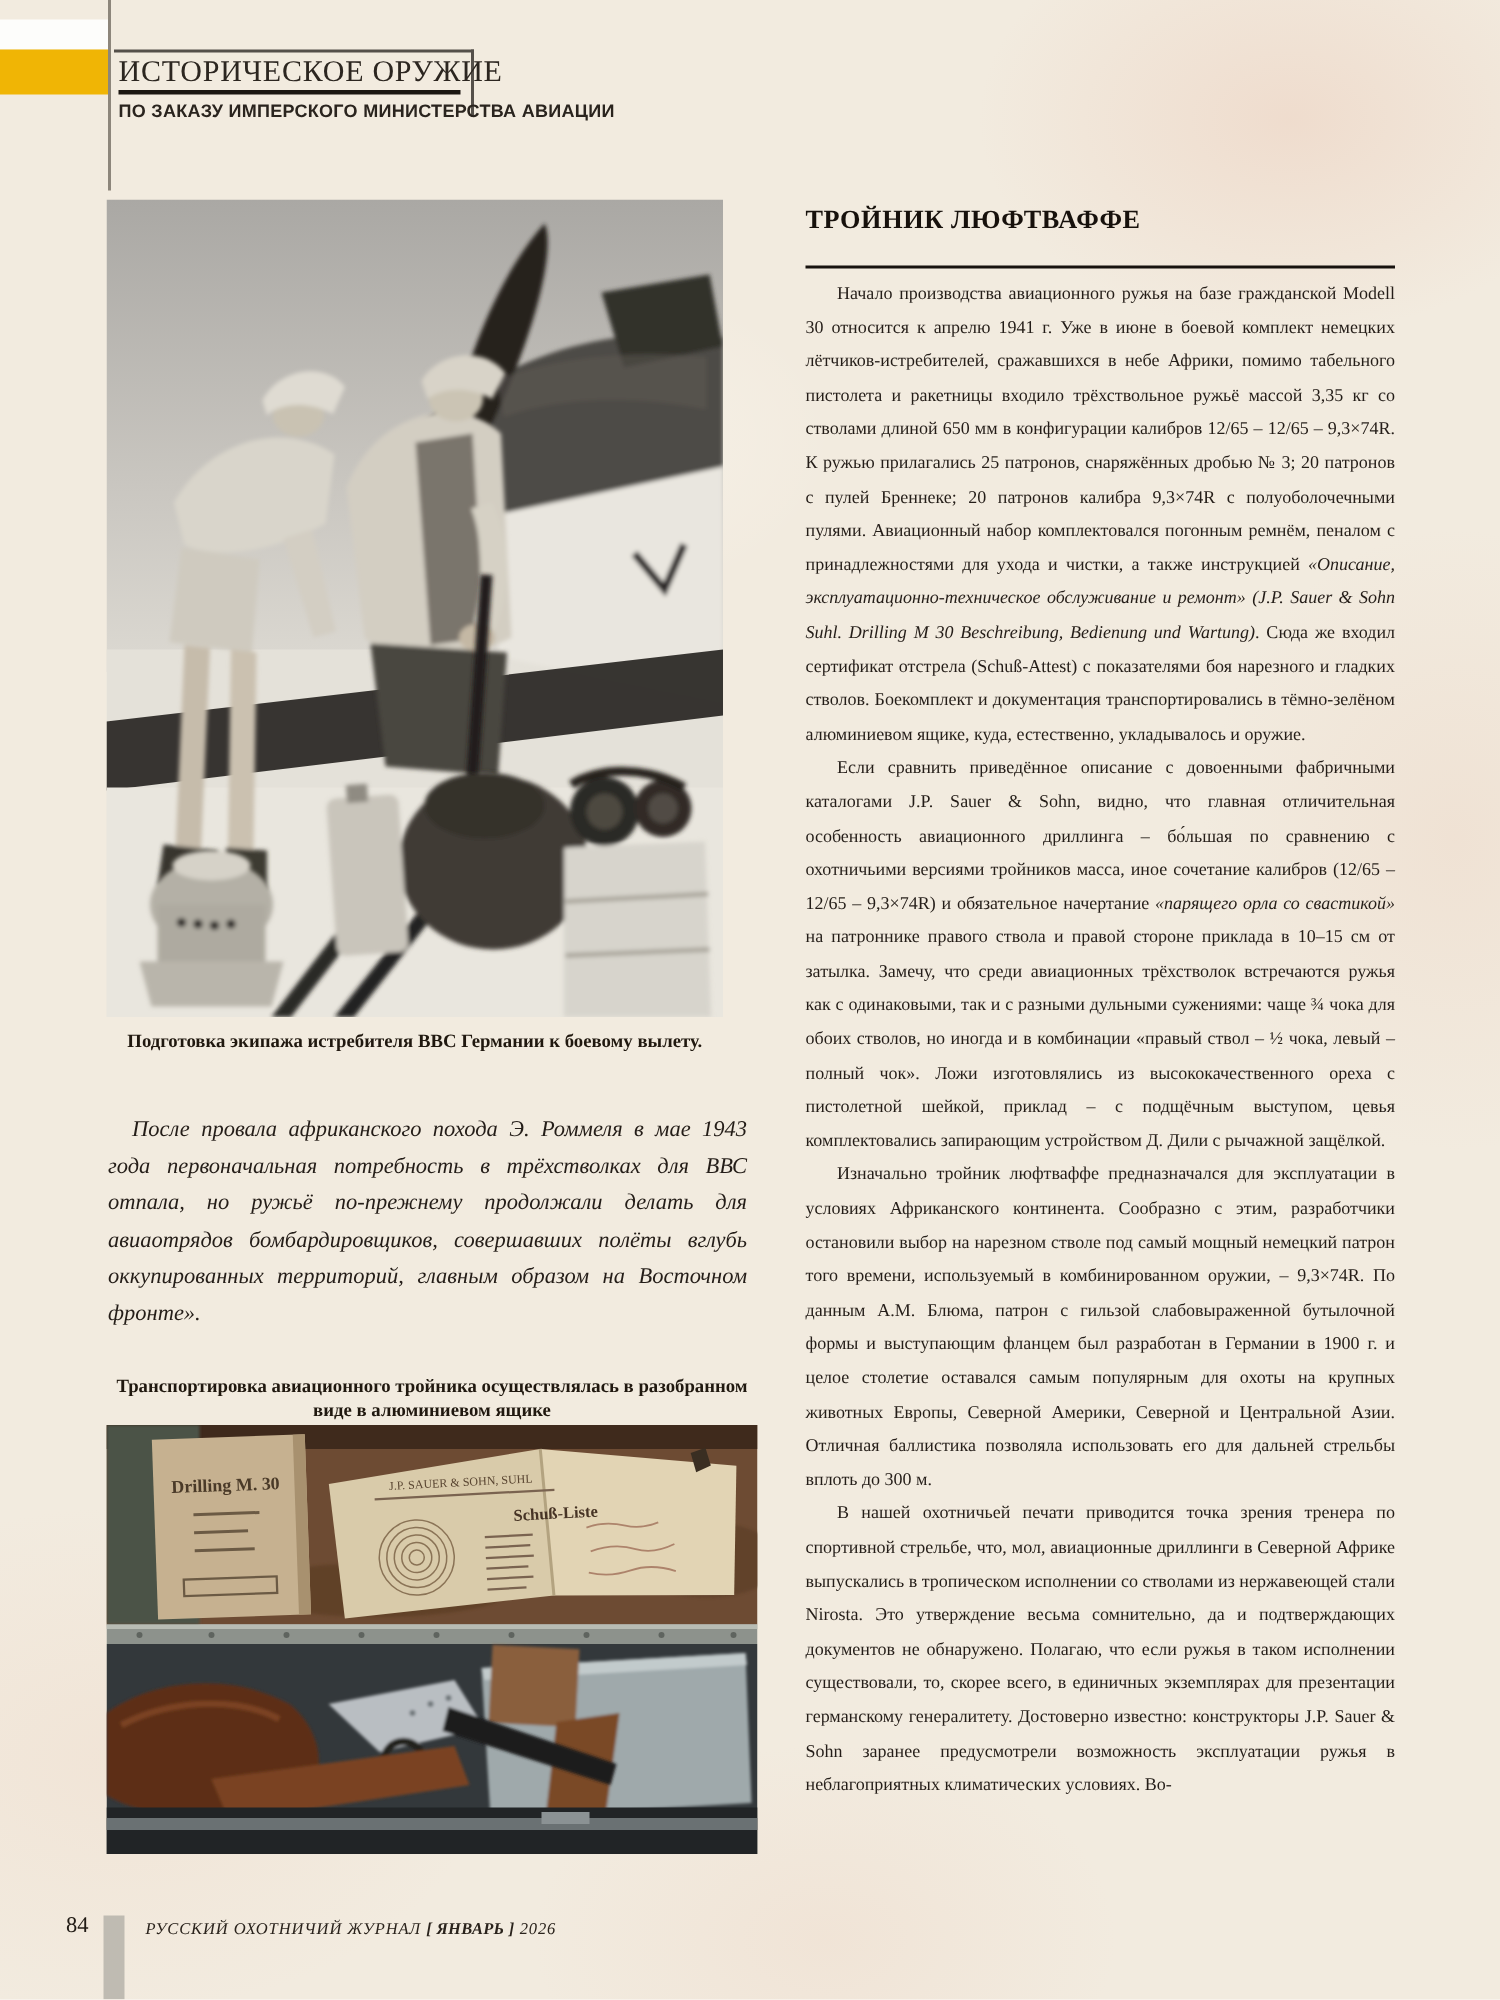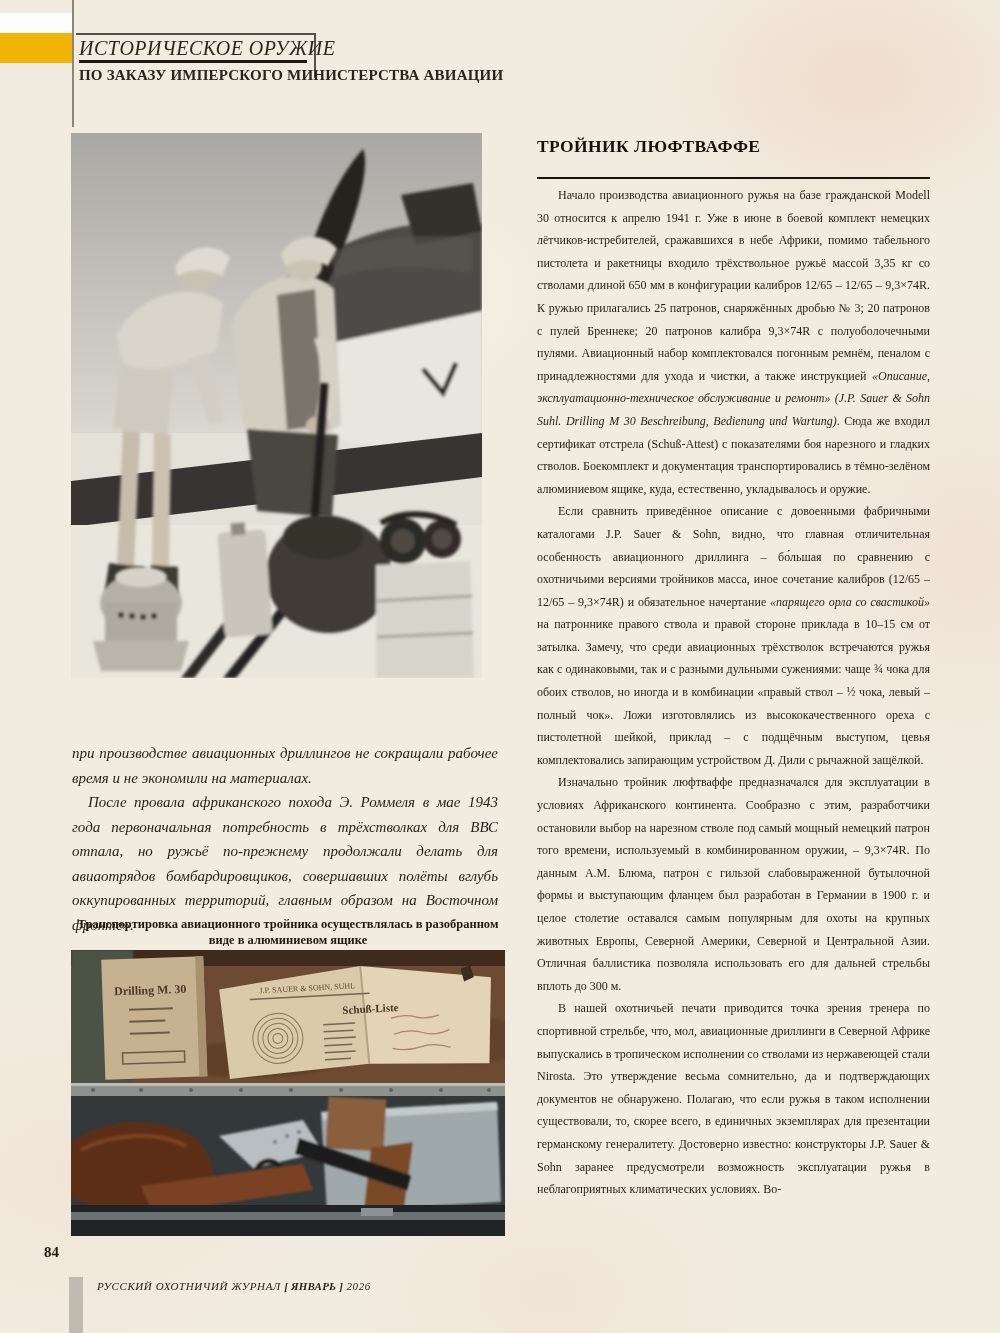--- a/index.html
+++ b/index.html
@@ -14,23 +14,23 @@
       radial-gradient(ellipse 260px 180px at 40% 22%, rgba(255,253,246,.35), transparent 60%);
     font-family:"Liberation Serif", serif;
     color:var(--text,#241d18);
   }
   
   .top-rule{position:absolute;left:72px;top:0;width:2px;height:127px;background:var(--rule,#8d867b);}
   .white-strip{position:absolute;left:0;top:13px;width:72px;height:20px;background:#fdfdfb;}
   .yellow-strip{position:absolute;left:0;top:33px;width:72px;height:30px;background:var(--accent_yellow,#f0b505);}
   .rubric-box{position:absolute;left:76px;top:33px;width:240px;height:45px;
     border-top:2px solid #55504a;border-right:2px solid #55504a;padding:2px 0 0 3px;box-sizing:border-box;}
-  .rubric-title{font-size:20px;letter-spacing:.5px;color:#2c2620;line-height:22px;white-space:nowrap;font-style:italic;}
+  .rubric-title{font-size:20px;letter-spacing:.5px;color:#2c2620;line-height:22px;white-space:nowrap;}
   .rubric-underline{width:228px;height:3px;background:#1c1712;margin-top:1px;}
-  .rubric-subtitle{font-family:Liberation Serif, serif;font-weight:bold;font-size:15px;
+  .rubric-subtitle{font-family:Liberation Sans, sans-serif;font-weight:bold;font-size:12px;
     letter-spacing:.2px;color:#2a241e;margin-top:4px;white-space:nowrap;}
   
   .photo1{position:absolute;left:71px;top:133px;width:411px;height:545px;}
   .photo2{position:absolute;left:71px;top:950px;width:434px;height:286px;}
   .photo1 svg,.photo2 svg{display:block;width:100%;height:100%;}
   
   .caption{position:absolute;text-align:center;font-weight:bold;font-size:12.5px;line-height:16px;color:var(--caption,#20180f);}
   .caption1{left:71px;top:686px;width:411px;}
   .caption2{left:61px;top:916px;width:454px;}
   .caption span{display:block;}
@@ -39,21 +39,21 @@
     line-height:24.5px;text-align:justify;}
   .quote p{margin:0;}
   .quote p.indent{text-indent:16px;}
   
   .article{position:absolute;left:537px;top:136px;width:393px;}
   .article-title{font-size:17.5px;font-weight:bold;letter-spacing:.4px;color:#17110c;
     border-bottom:2.5px solid #17120e;padding-bottom:20px;margin-bottom:5px;}
   .article-body p{margin:0;font-size:12px;line-height:22.6px;text-align:justify;text-indent:21px;hyphens:auto;}
   .it{font-style:italic;}
   
-  .footer-pagenum{position:absolute;left:44px;top:1244px;font-size:15px;font-weight:bold;color:#211b15;}
+  .footer-pagenum{position:absolute;left:44px;top:1276px;font-size:15px;font-weight:normal;color:#211b15;}
   .footer-bar{position:absolute;left:69px;top:1277px;width:14px;height:56px;background:var(--footer_bar,#bfbbb2);}
   .footer-line{position:absolute;left:97px;top:1280px;font-size:11px;letter-spacing:.6px;color:#2a231c;white-space:nowrap;font-style:italic;}
   .footer-line .month{font-weight:bold;letter-spacing:.2px;}
 </style>
 </head>
 <body>
 
 <div class="page" style="--page_bg: #f2ebdf; --accent_yellow: #f0b505; --rule: #8d867b; --footer_bar: #bfbbb2; --text: #241d18; --caption: #20180f;">
 
   <div class="top-rule"></div>
@@ -129,24 +129,24 @@
         <path d="M22,508 L118,508 L110,538 L30,538 Z" fill="#b9b5ab"></path>
         <ellipse cx="70" cy="444" rx="26" ry="10" fill="#d6d2c8"></ellipse>
         <circle cx="50" cy="482" r="3" fill="#2e2b27"></circle>
           <circle cx="61" cy="483" r="3" fill="#2e2b27"></circle>
         <circle cx="72" cy="484" r="3" fill="#2e2b27"></circle>
           <circle cx="83" cy="483" r="3" fill="#2e2b27"></circle>
       </g>
     </svg>
   </div>
   <div class="caption caption1">
+    <span>Подготовка экипажа истребителя ВВС Германии к боевому вылету.</span>
   </div>
 
   <div class="quote">
-      <p>при производстве авиационных дриллингов не сокращали рабочее время и не экономили на материалах.</p>
       <p class="indent">После провала африканского похода Э. Роммеля в мае 1943 года первоначальная потребность в трёхстволках для ВВС отпала, но ружьё по-прежнему продолжали делать для авиаотрядов бомбардировщиков, совершавших полёты вглубь оккупированных территорий, главным образом на Восточном фронте».</p>
     </div>
 
   <div class="caption caption2">
     <span>Транспортировка авиационного тройника осуществлялась в разобранном</span>
     <span>виде в алюминиевом ящике</span>
   </div>
   <div class="photo2">
     <svg viewBox="0 0 434 286" preserveAspectRatio="none">
       <defs>

